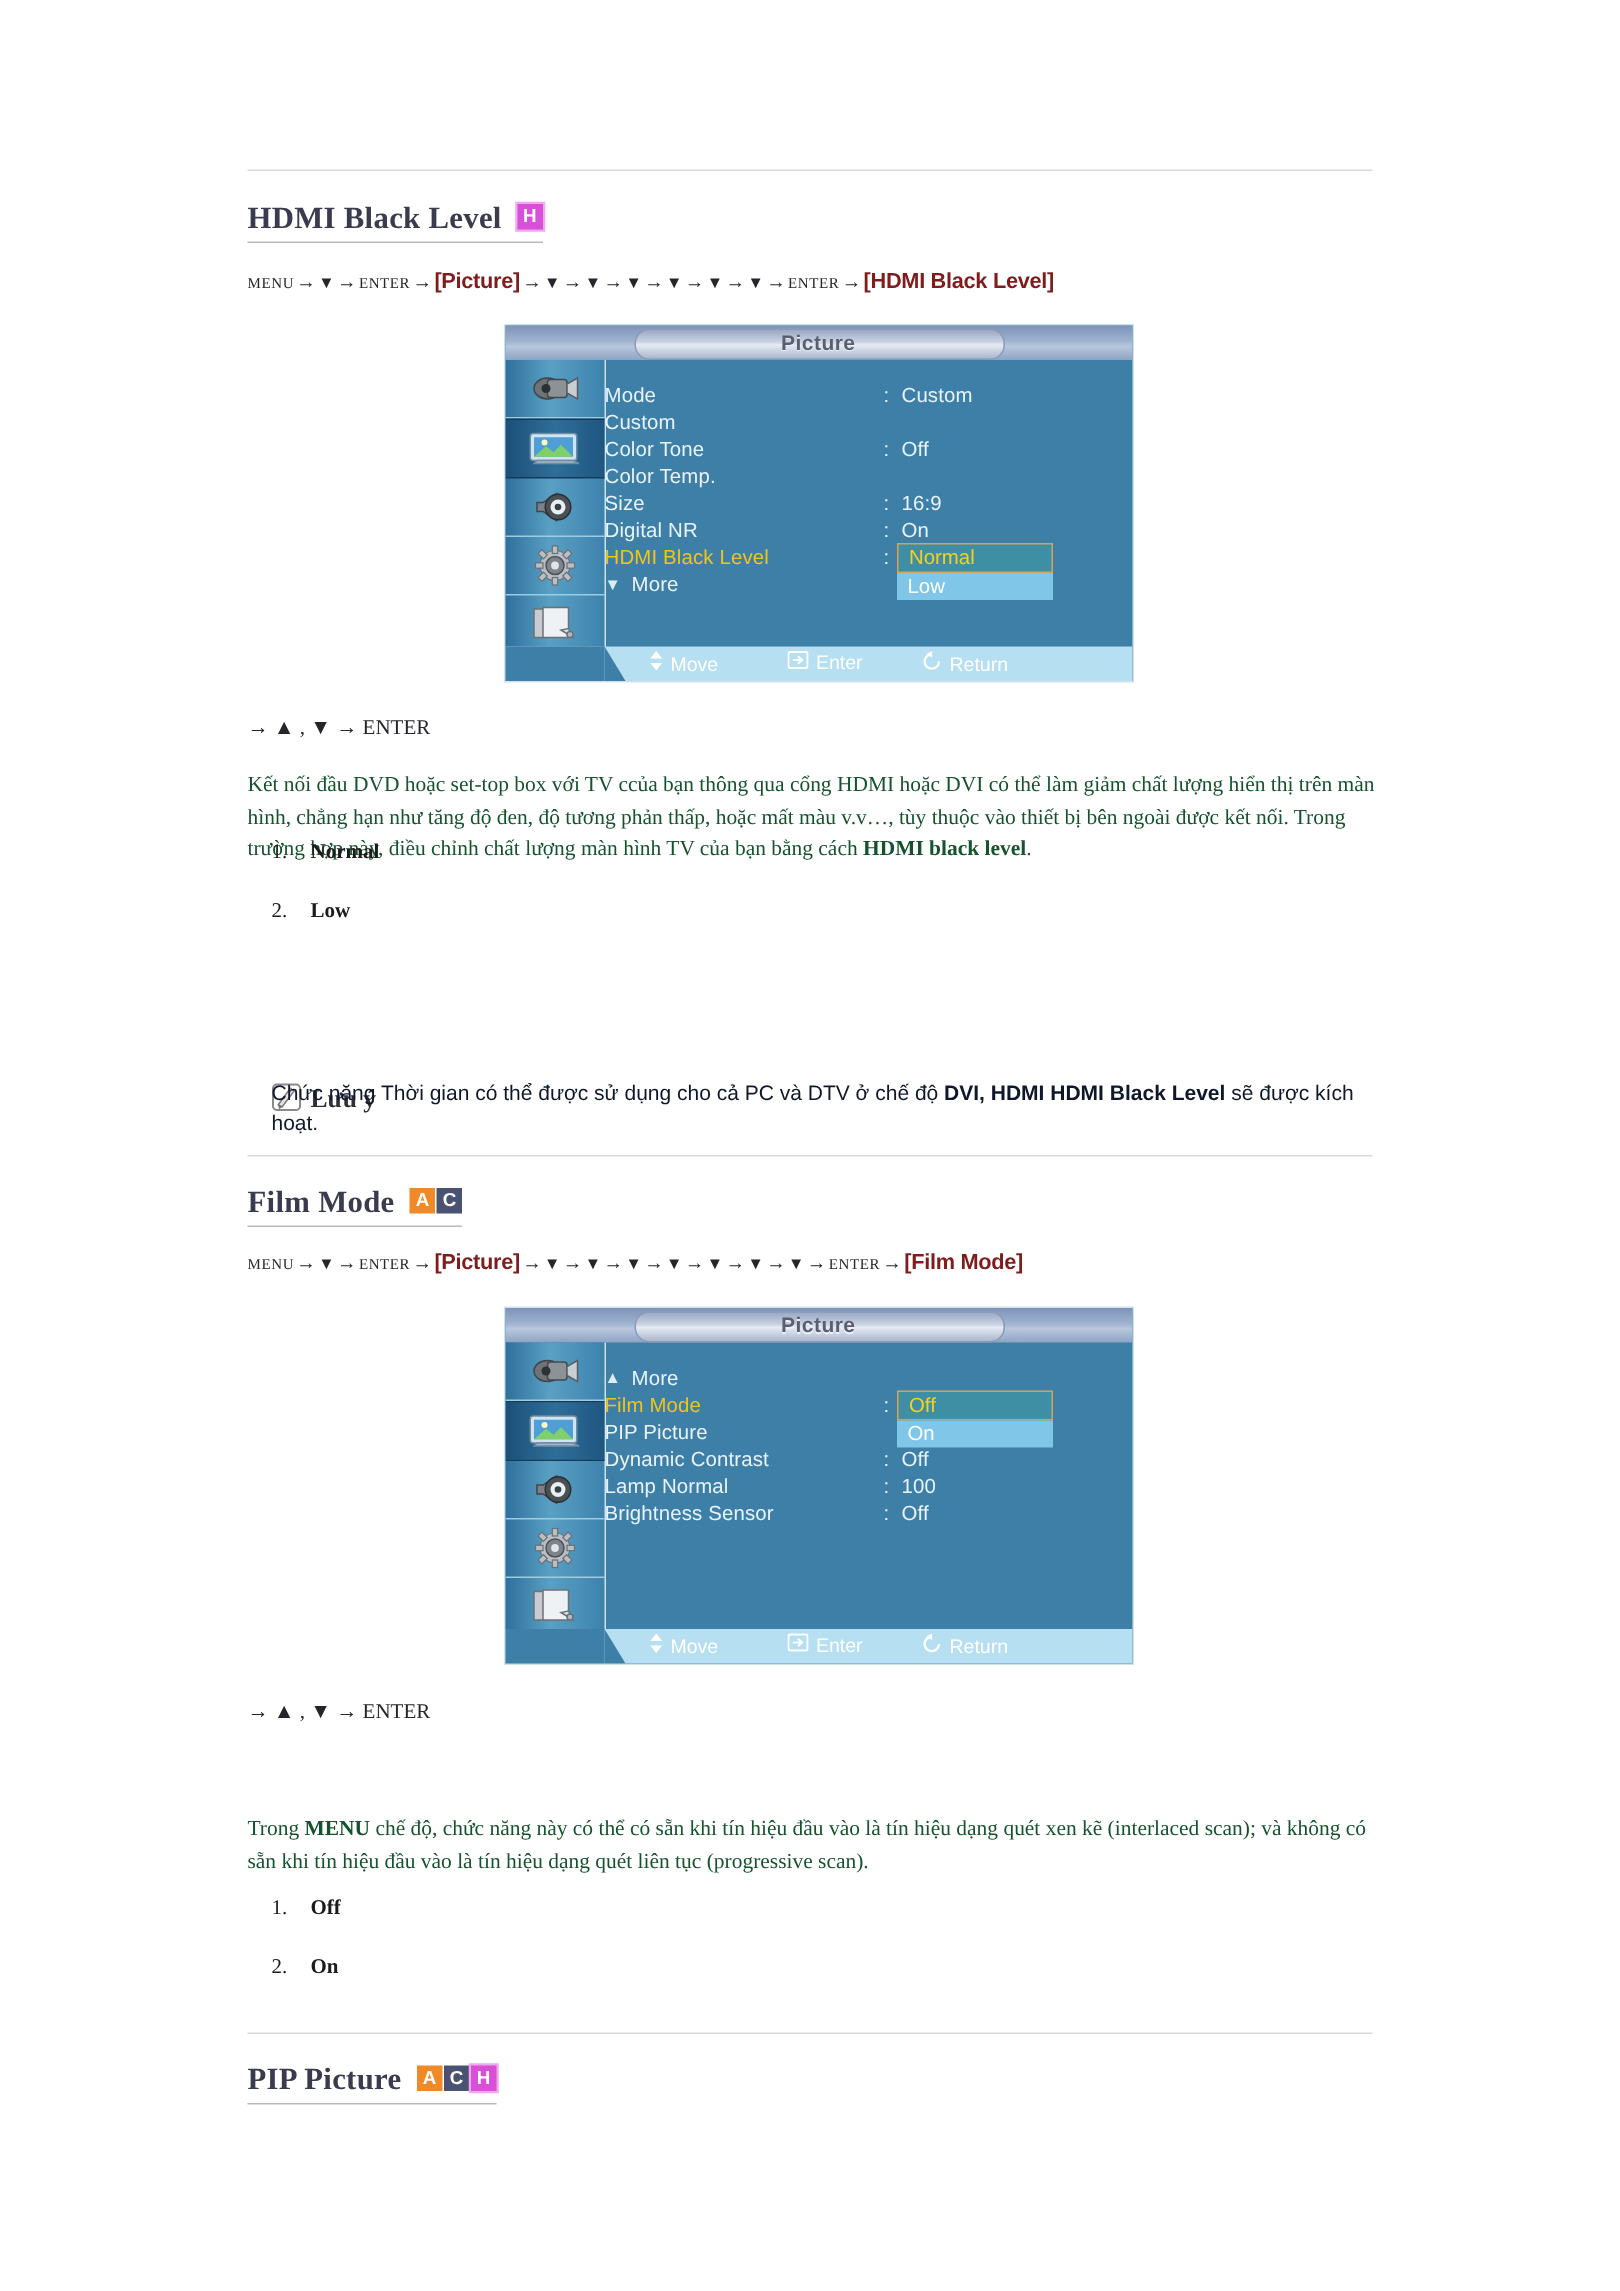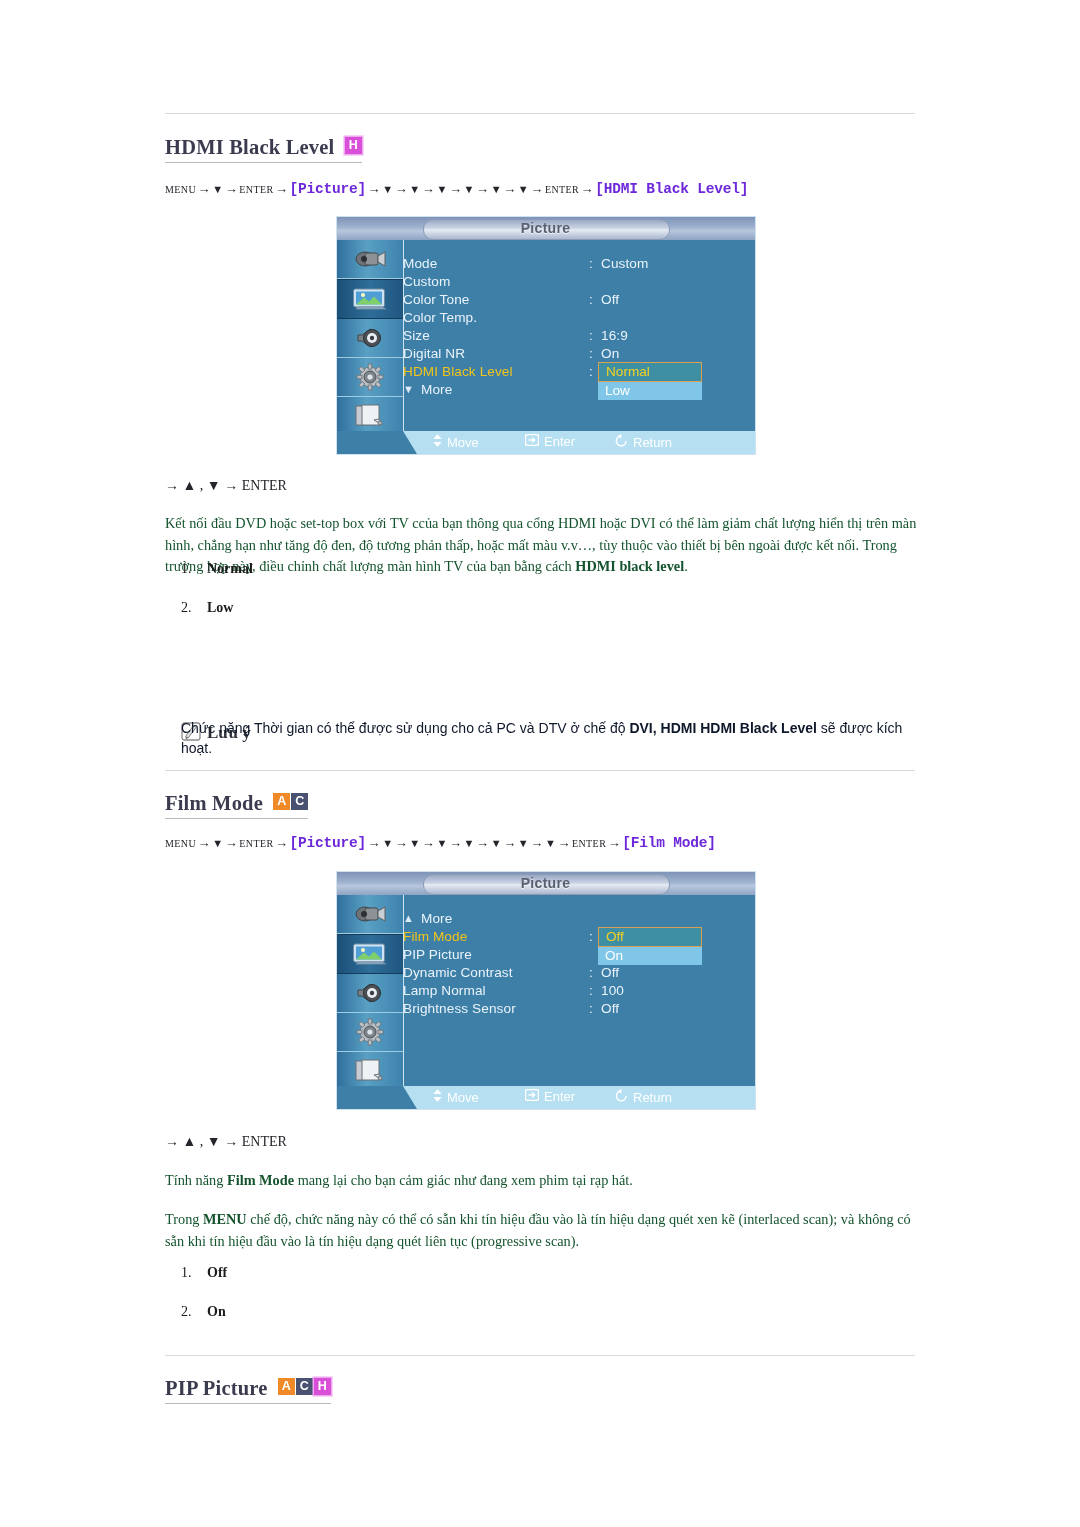--- a/index.html
+++ b/index.html
@@ -60,24 +60,24 @@
     font-family:"Liberation Serif", serif;
     font-size:14.5px;
     color:#25252b;
     white-space:nowrap;
     letter-spacing:0.1px;
   }
   .crumb .sc { font-variant:small-caps; font-size:10px; letter-spacing:0.4px;}
   .crumb .arw { font-size:13px; padding:0 1.5px; }
   .crumb .dn { font-size:11px; }
   .crumb .tag {
-    font-family:Liberation Mono, monospace;
+    font-family:Liberation Sans, sans-serif;
     font-weight:bold;
     font-size:14.5px;
-    color:#6d28d9;
+    color:#7f1d1d;
     letter-spacing:-0.2px;
   }
 
   
   .keyline {
     position:absolute;
     left:165px;
     font-family:"Liberation Serif", serif;
     font-size:14px;
     color:#25252b;
@@ -566,23 +566,20 @@
             </svg>
         </span><span>Return</span>
       </div>
     </div>
   </div>
 
   <div class="keyline" style="top:1134px;">
     <span>→ ▲ , ▼ → ENTER</span>
   </div>
 
-  <div class="para" style="top:1170px;">
-    <span>Tính năng <b>Film Mode</b> mang lại cho bạn cảm giác như đang xem phim tại rạp hát.</span>
-  </div>
 
   <div class="para" style="top:1209px;">
     <span>Trong <b>MENU</b> chế độ, chức năng này có thể có sẵn khi tín hiệu đầu vào là tín hiệu dạng quét xen kẽ (interlaced scan); và không có sẵn khi tín hiệu đầu vào là tín hiệu dạng quét liên tục (progressive scan).</span>
   </div>
 
   <div class="optlist" style="top:1265px;">
     <div class="oi">
       <span class="num">1.</span><span class="lbl">Off</span>
     </div>
     <div class="oi">

